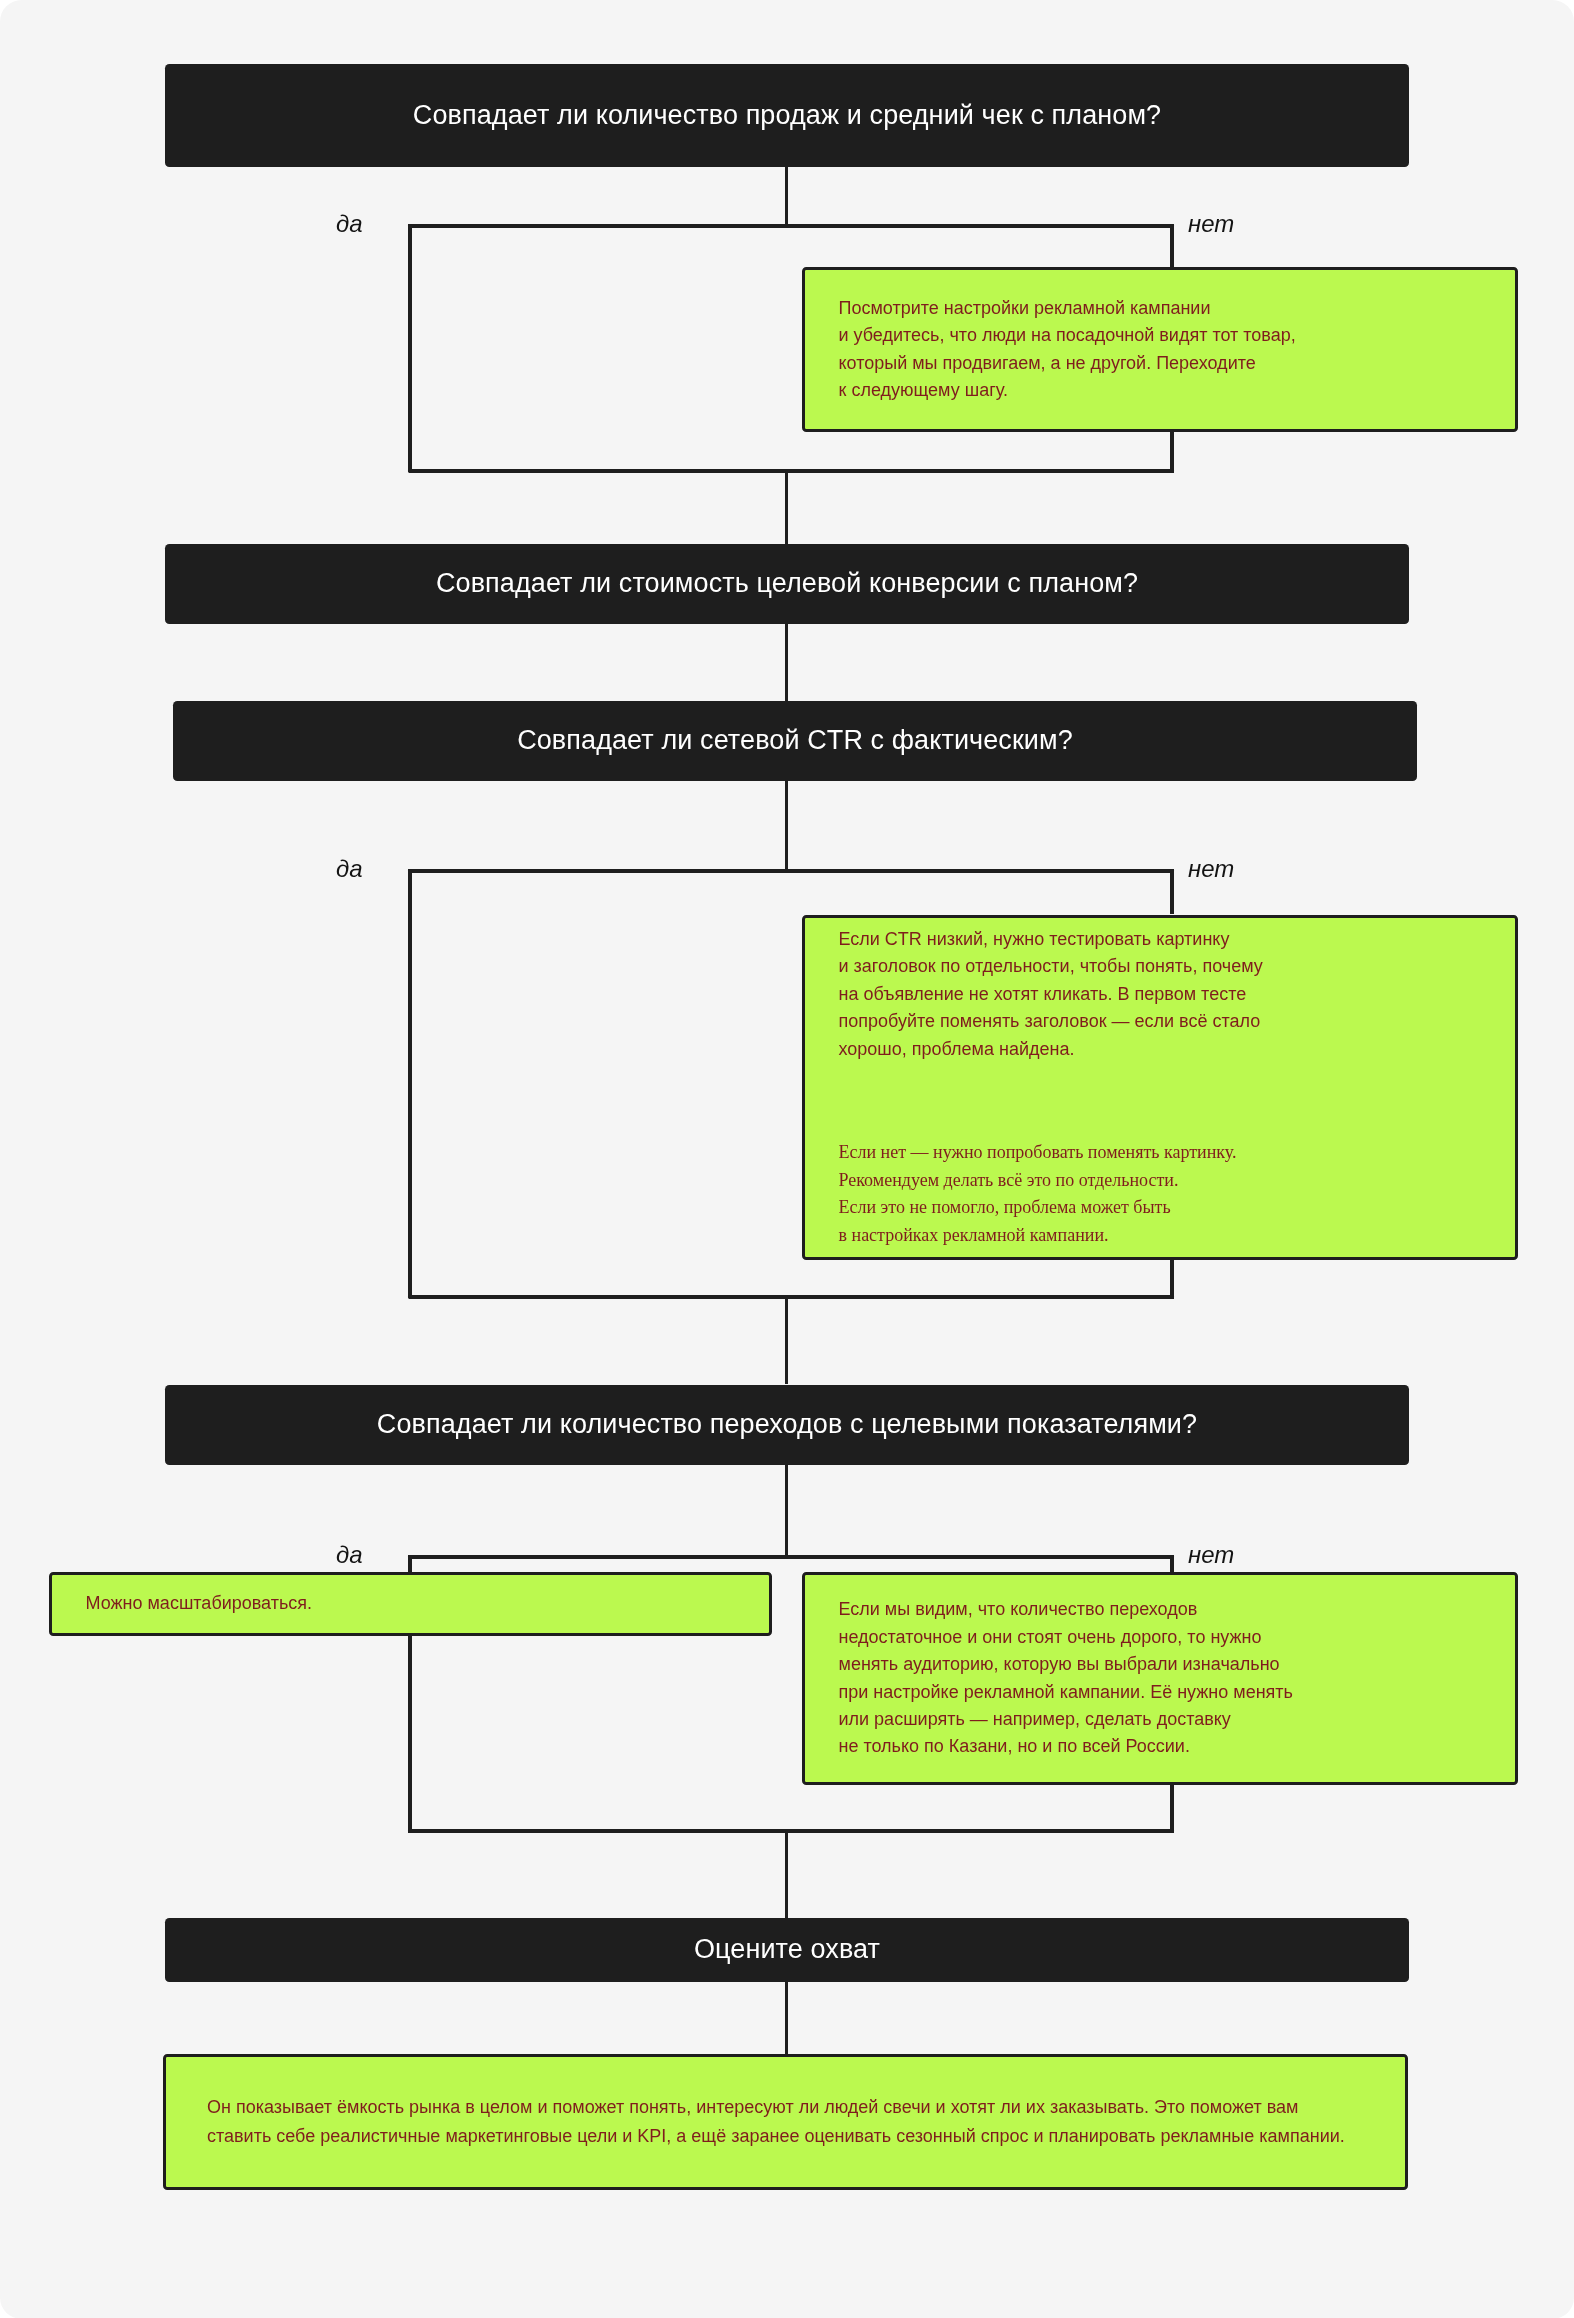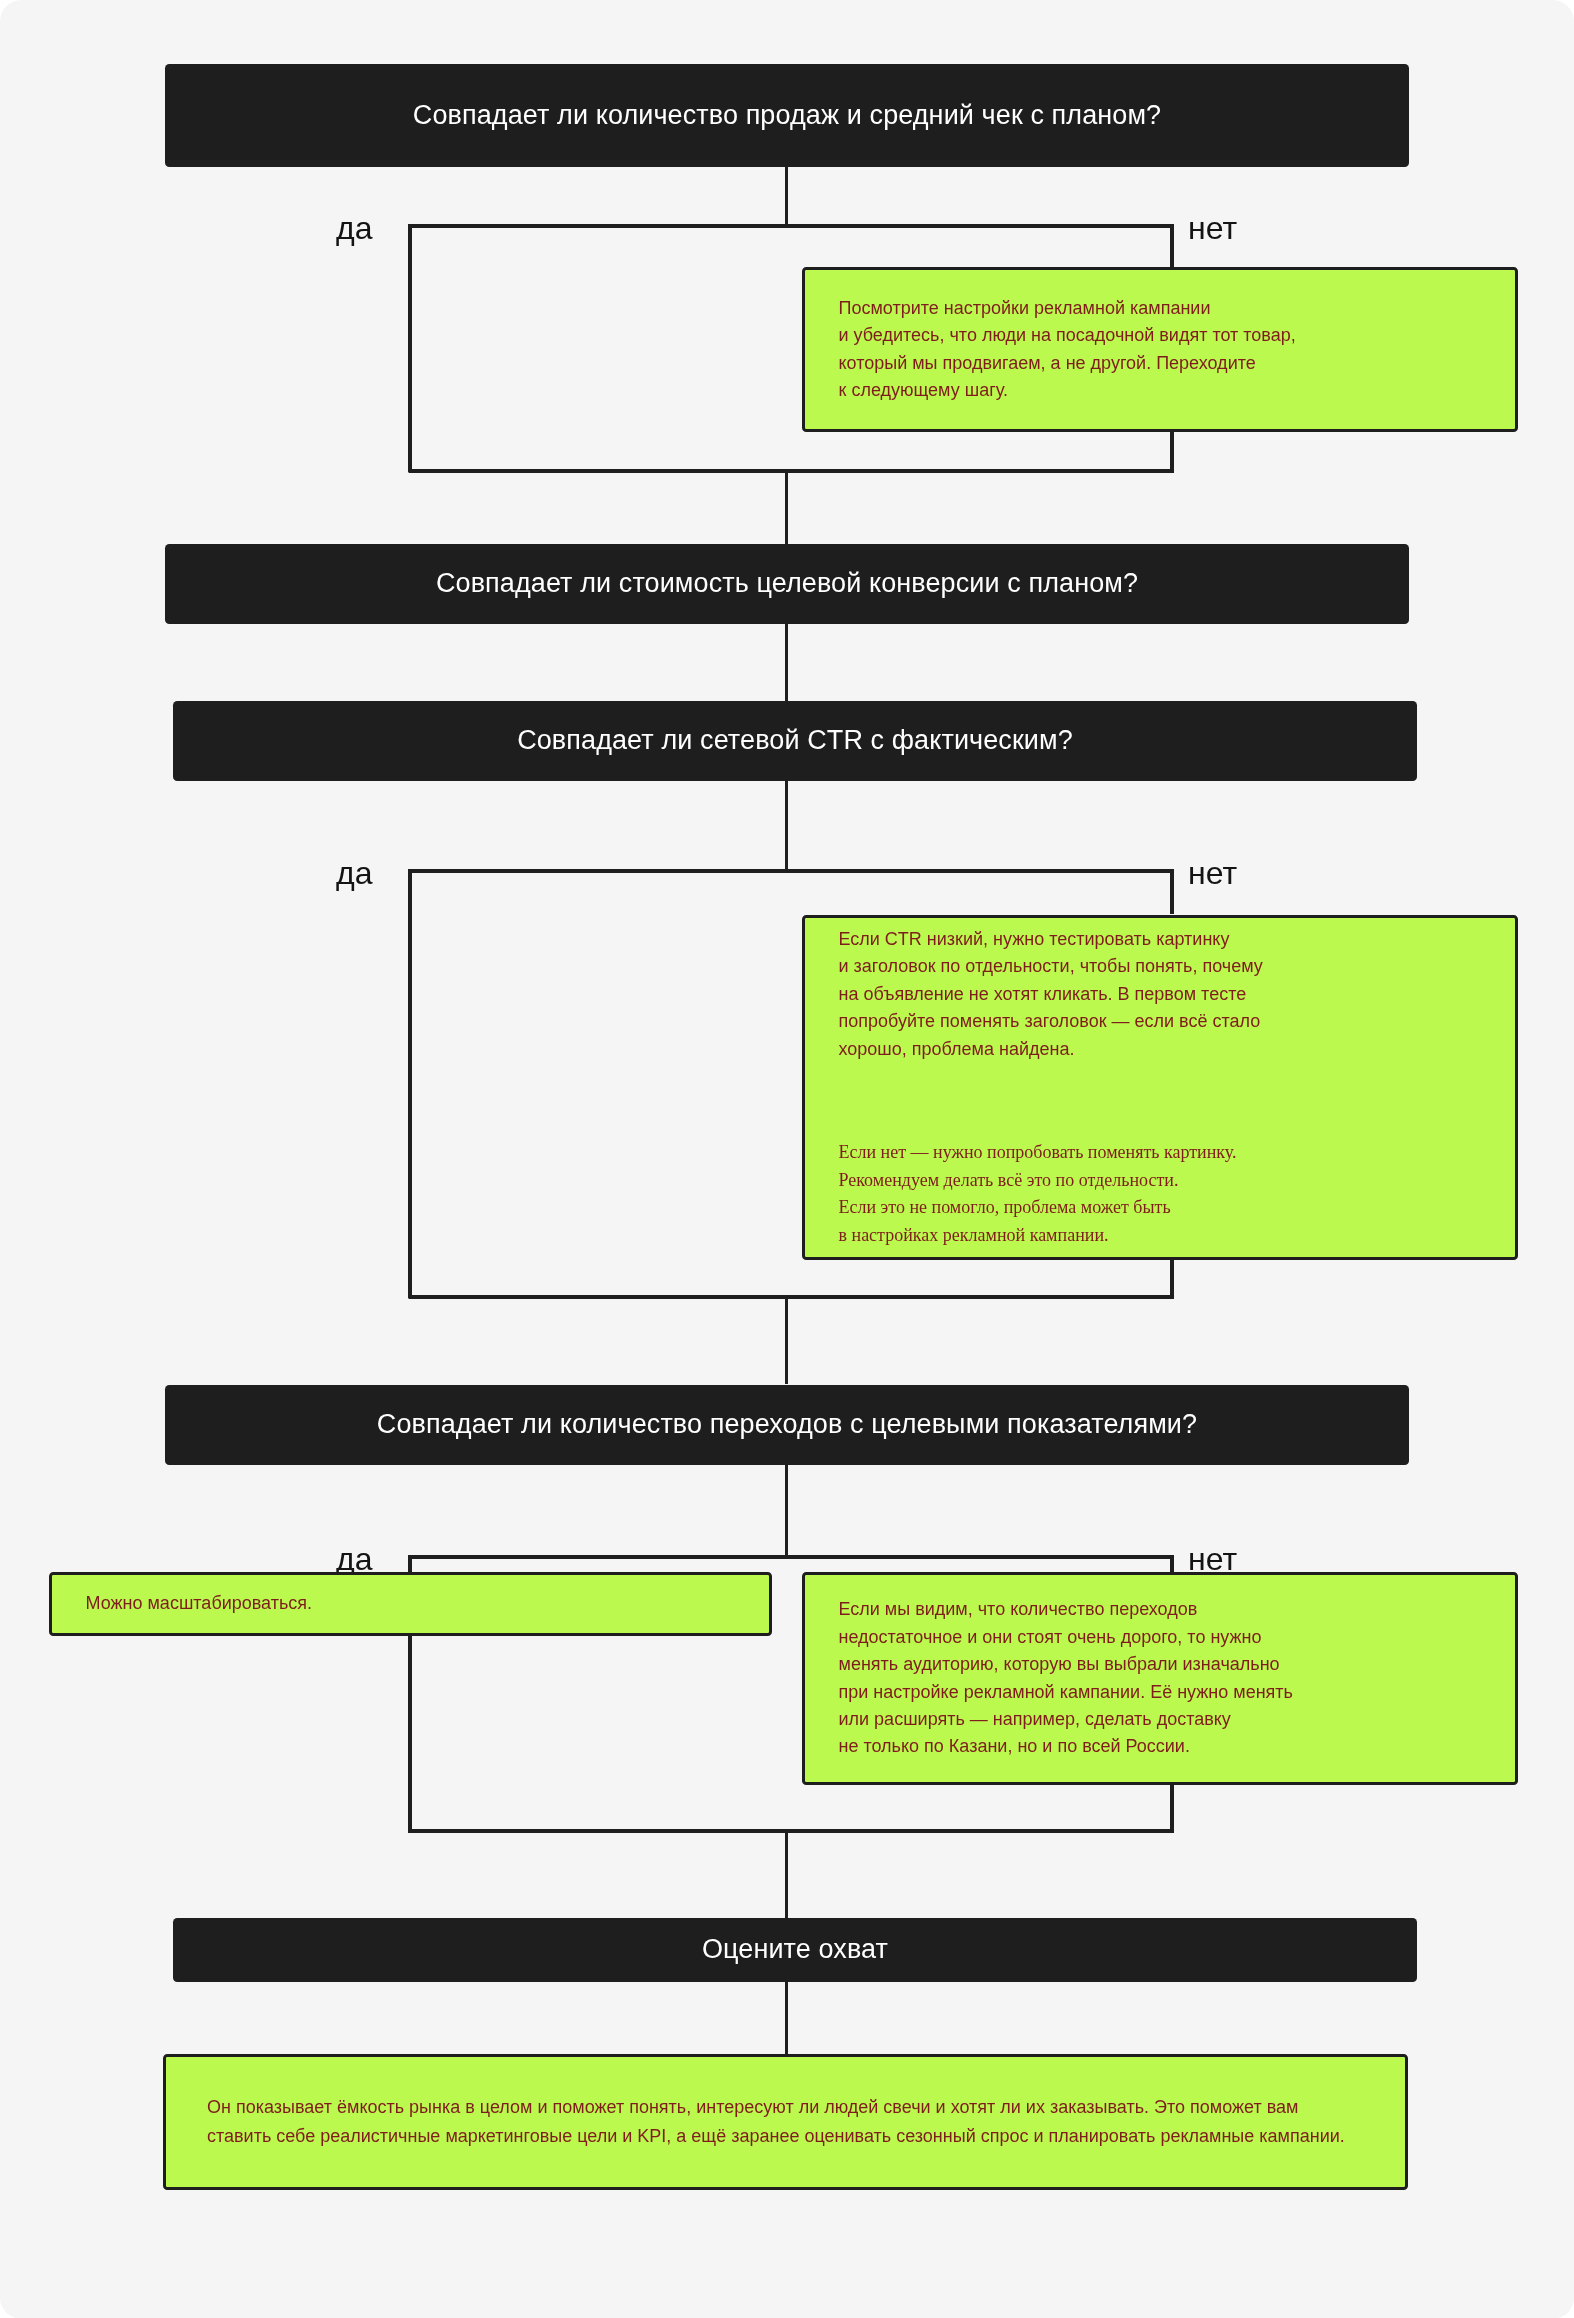--- a/index.html
+++ b/index.html
@@ -75,24 +75,25 @@
     width: 2.9px;
   }
   .h-line {
     background: #1e1e1e;
     height: 3.6px;
     border-radius: 1.4px;
   }
 
   
   .branch-label {
-    font-size: 32px;
+    font-size: 24px;
     color: #141414;
     line-height: 1;
     white-space: nowrap;
+    font-style: italic;
   }
 </style>
 </head>
 <body>
 
 <div class="page">
 
   <div class="abs dark-box" style="left:165px; top:64px; width:1244px; height:103px;">
     <span class="dark-label">Совпадает ли количество продаж и средний чек с планом?</span>
   </div>
@@ -176,21 +177,21 @@
 
   <div class="abs green-box" style="left:802px; top:1572px; width:716px; height:213px;">
     <p>Если мы видим, что количество переходов
 недостаточное и они стоят очень дорого, то нужно
 менять аудиторию, которую вы выбрали изначально
 при настройке рекламной кампании. Её нужно менять
 или расширять — например, сделать доставку
 не только по Казани, но и по всей России.</p>
   </div>
 
-  <div class="abs dark-box" style="left:173px; top:1918px; width:1244px; height:64px;">
+  <div class="abs dark-box" style="left:165px; top:1918px; width:1244px; height:64px;">
     <span class="dark-label">Оцените охват</span>
   </div>
 
   <div class="abs v-line" style="left:785px; top:1982px; width:2.9px; height:72px;"></div>
 
   <div class="abs green-box wide" style="left:163px; top:2054px; width:1245px; height:136px; padding:20px 29px;">
     <p>Он показывает ёмкость рынка в целом и поможет понять, интересуют ли людей свечи и хотят ли их заказывать. Это поможет вам ставить себе реалистичные маркетинговые цели и KPI, а ещё заранее оценивать сезонный спрос и планировать рекламные кампании.</p>
   </div>
 
 </div>

